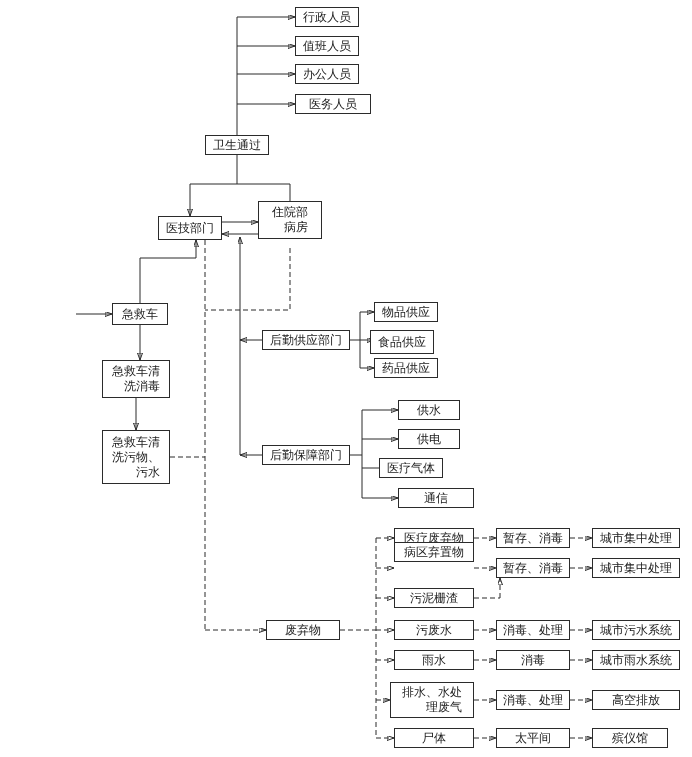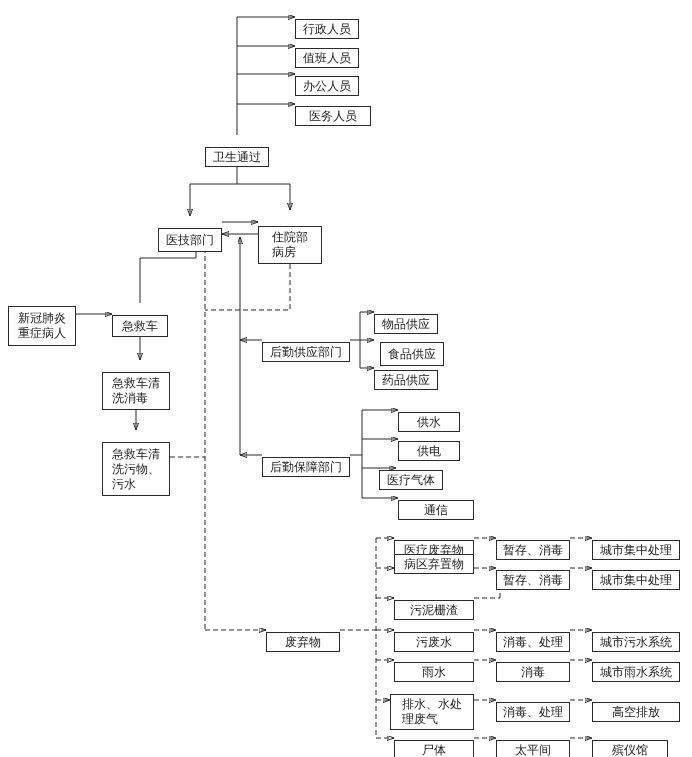--- a/index.html
+++ b/index.html
@@ -18,23 +18,22 @@
     position: absolute;
     box-sizing: border-box;
     border: 1px solid #2b2b2b;
     background: #ffffff;
     color: #1a1a1a;
     font-size: 12px;
     line-height: 1.25;
     display: flex;
     align-items: center;
     justify-content: center;
-    text-align: left;
+    text-align: right;
     white-space: pre-line;
-    margin-top: 12px;
   }
 </style>
 </head>
 <body>
 
 <div class="canvas">
 
   <svg class="wires" viewBox="0 0 692 757" xmlns="http://www.w3.org/2000/svg">
     <defs>
       <marker id="ah" markerUnits="userSpaceOnUse" markerWidth="9" markerHeight="7" refX="7" refY="2.5" orient="auto">
@@ -103,35 +102,33 @@
     <path class="dashed" d="M570,738 H592" marker-end="url(#ah)"></path>
   </svg>
 
   <div class="node" style="left:295px;top:7px;width:64px;height:20px">行政人员</div>
   <div class="node" style="left:295px;top:36px;width:64px;height:20px">值班人员</div>
   <div class="node" style="left:295px;top:64px;width:64px;height:20px">办公人员</div>
   <div class="node" style="left:295px;top:94px;width:76px;height:20px">医务人员</div>
 
   <div class="node" style="left:205px;top:135px;width:64px;height:20px">卫生通过</div>
   <div class="node" style="left:158px;top:216px;width:64px;height:24px">医技部门</div>
-  <div class="node" style="left:258px;top:214px;width:64px;height:38px">住院部
+  <div class="node" style="left:258px;top:201px;width:64px;height:38px">住院部
 病房</div>
 
-  <div class="node" style="left:8px;top:294px;width:68px;height:40px">新冠肺炎
-重症病人</div>
   <div class="node" style="left:112px;top:303px;width:56px;height:22px">急救车</div>
   <div class="node" style="left:102px;top:360px;width:68px;height:38px">急救车清
 洗消毒</div>
   <div class="node" style="left:102px;top:430px;width:68px;height:54px">急救车清
 洗污物、
 污水</div>
 
   <div class="node" style="left:262px;top:330px;width:88px;height:20px">后勤供应部门</div>
   <div class="node" style="left:374px;top:302px;width:64px;height:20px">物品供应</div>
-  <div class="node" style="left:380px;top:330px;width:64px;height:24px">食品供应</div>
+  <div class="node" style="left:370px;top:330px;width:64px;height:24px">食品供应</div>
   <div class="node" style="left:374px;top:358px;width:64px;height:20px">药品供应</div>
 
   <div class="node" style="left:262px;top:445px;width:88px;height:20px">后勤保障部门</div>
   <div class="node" style="left:398px;top:400px;width:62px;height:20px">供水</div>
   <div class="node" style="left:398px;top:429px;width:62px;height:20px">供电</div>
   <div class="node" style="left:379px;top:458px;width:64px;height:20px">医疗气体</div>
   <div class="node" style="left:398px;top:488px;width:76px;height:20px">通信</div>
 
   <div class="node" style="left:266px;top:620px;width:74px;height:20px">废弃物</div>
 

